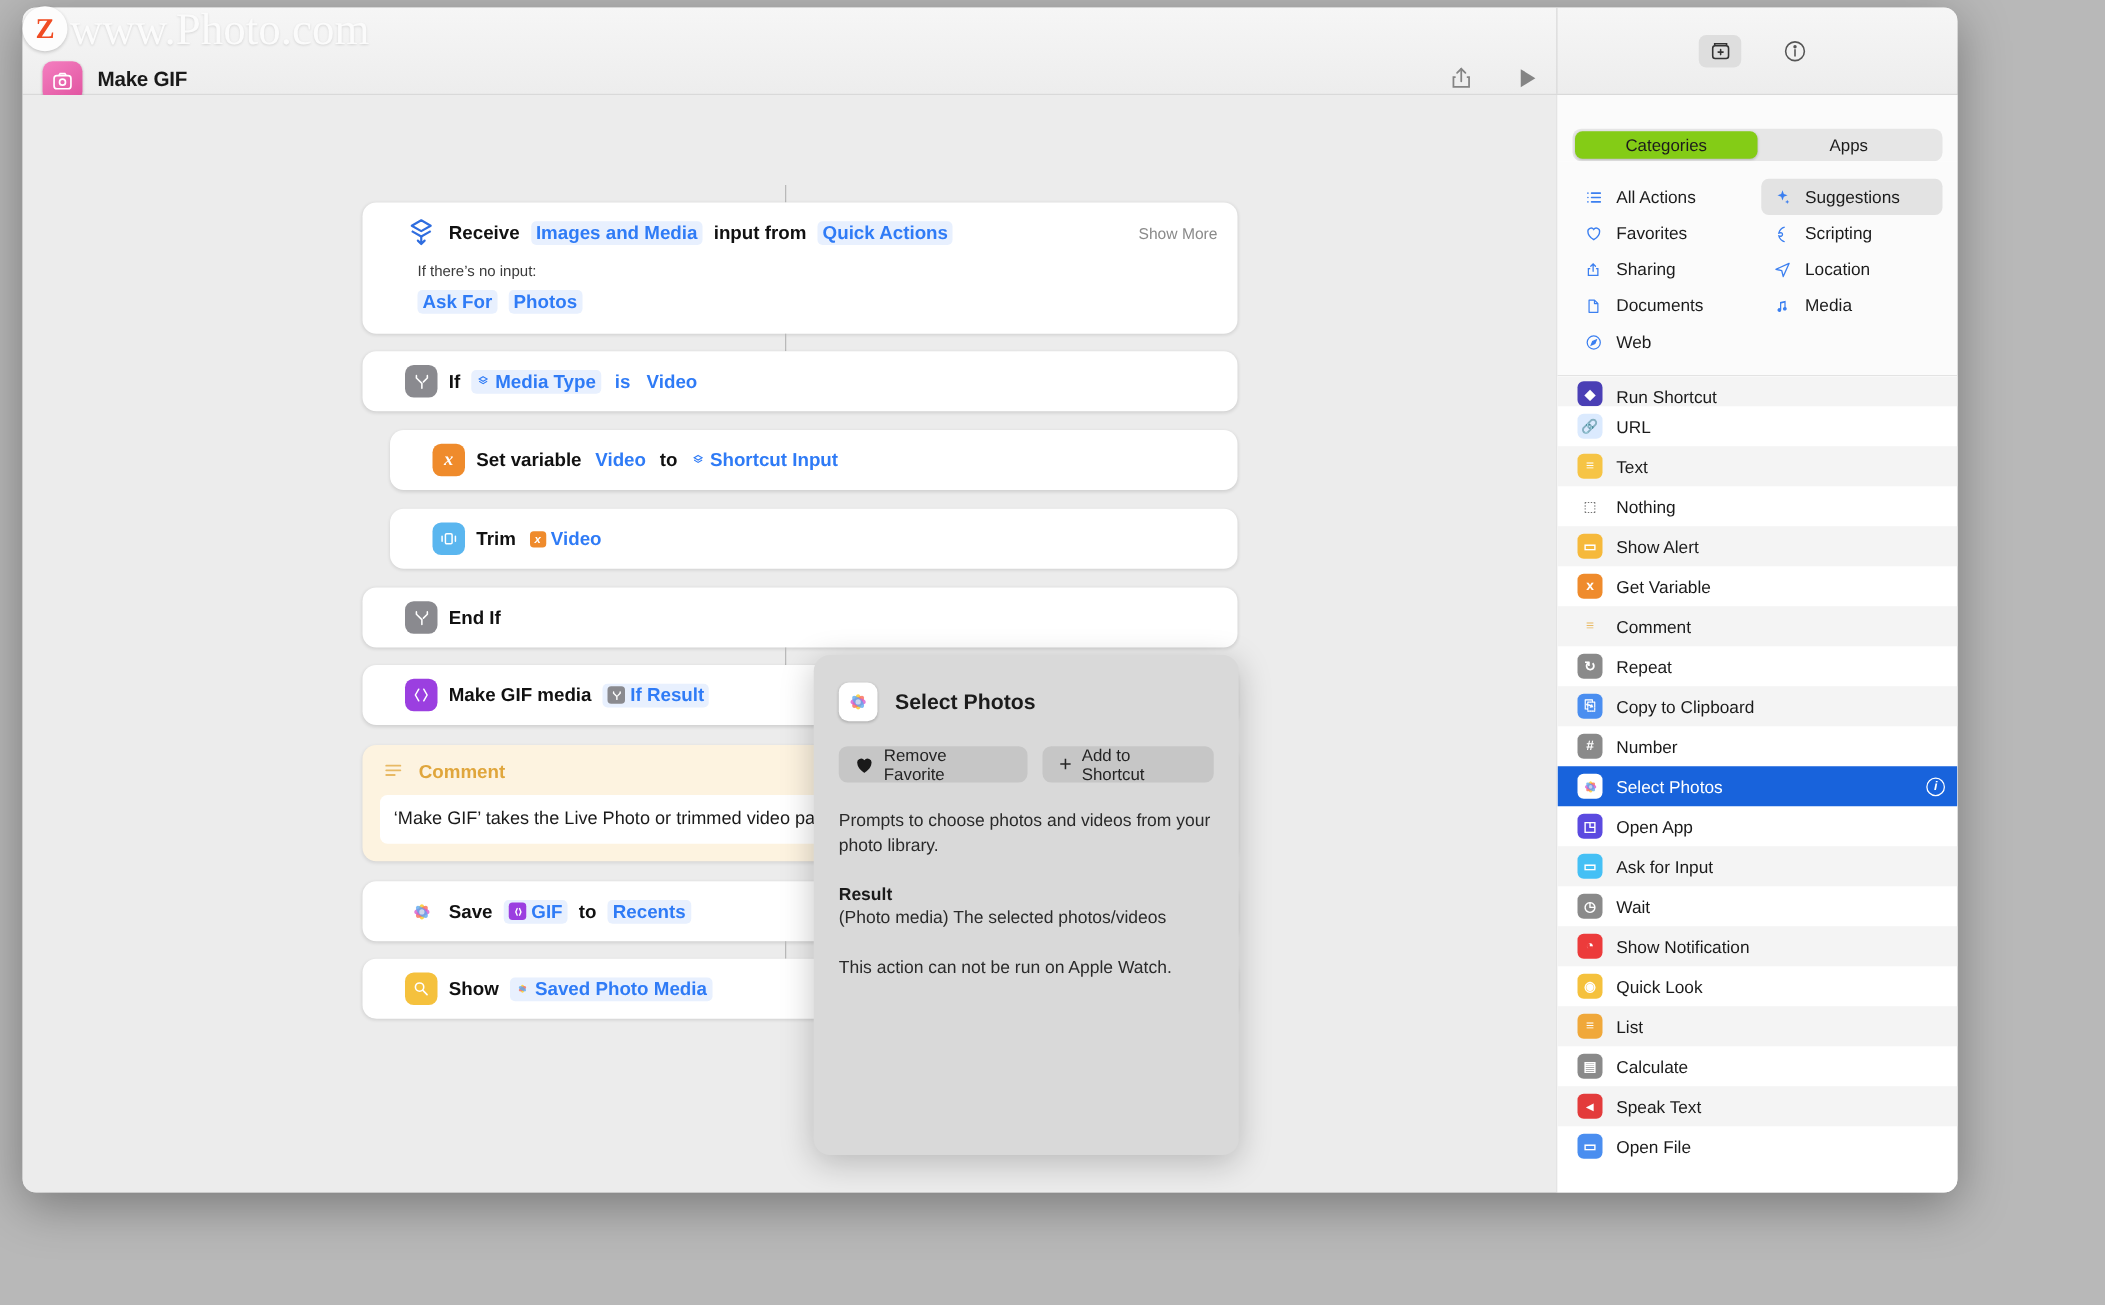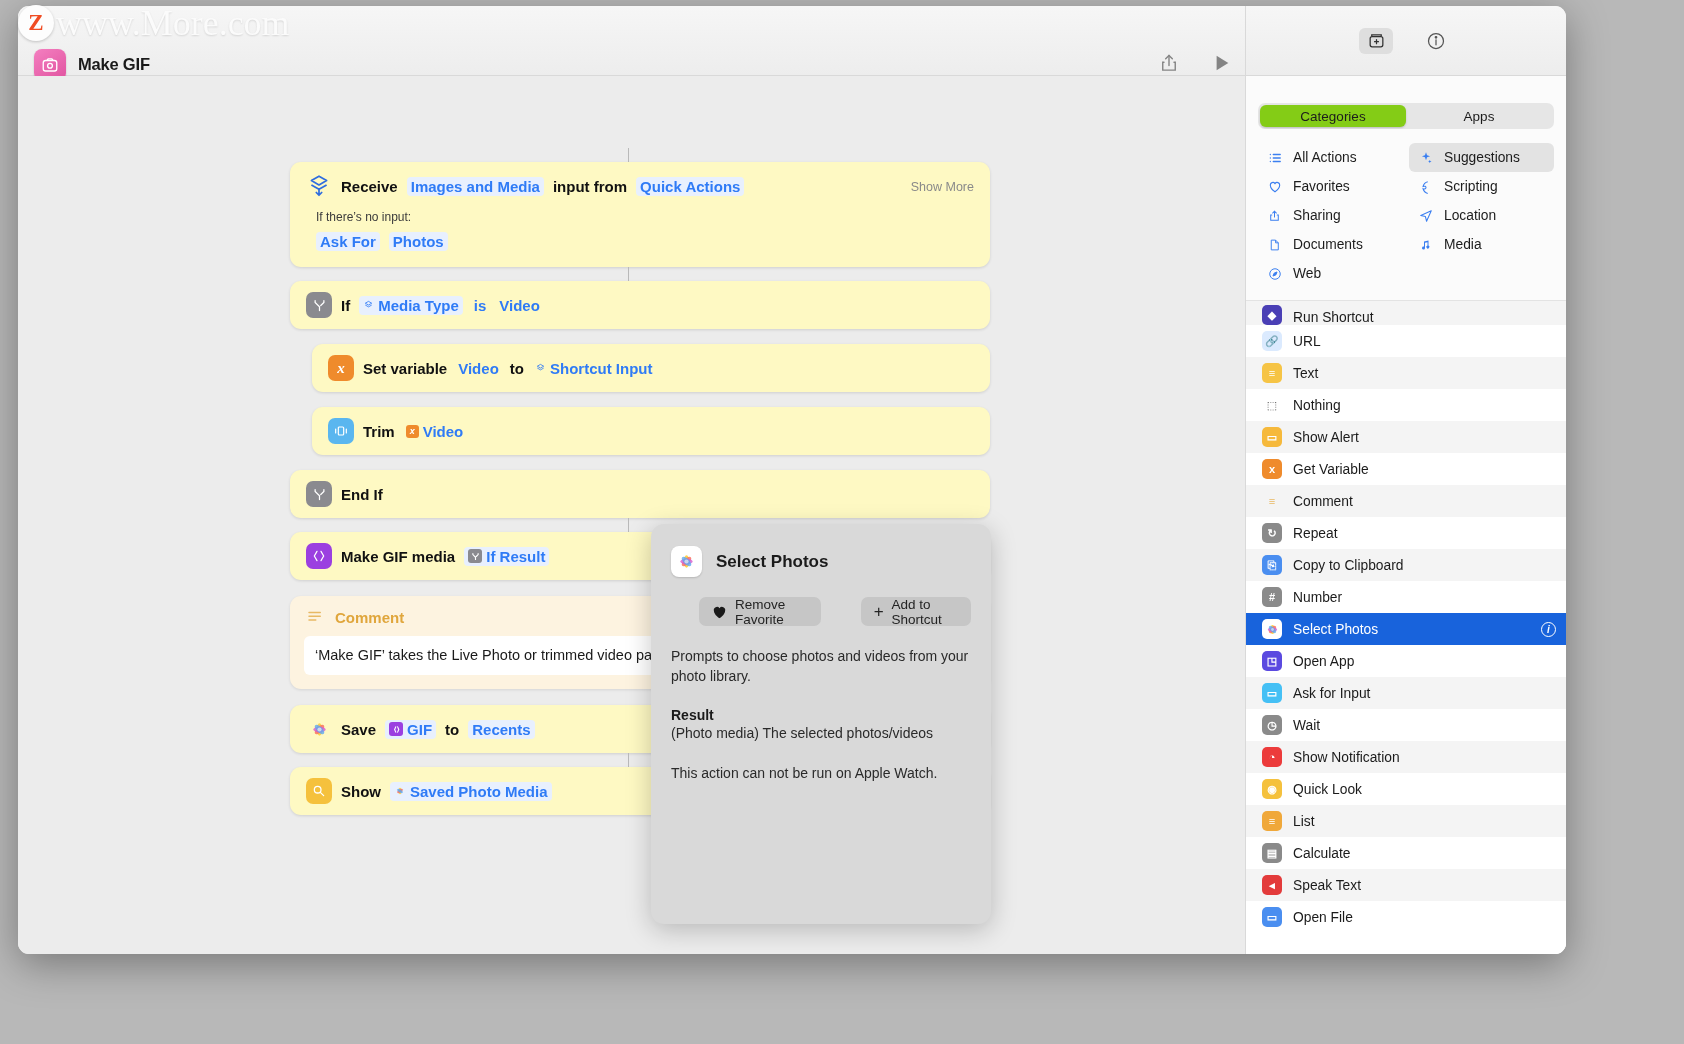--- a/index.html
+++ b/index.html
@@ -81,24 +81,24 @@
   .wf { position: absolute; left: 272px; top: 72px; width: 700px; }
 
   .connector {
     width: 1px; height: 14px; background: #b9b9b9;
     margin: 0 auto;
   }
   .conn-wrap { position: relative; height: 14px; }
   .conn-wrap .connector { position: absolute; left: 338px; top: 0; }
 
   .card {
-    background: #fef9c3;
+    background: #ffffff;
     border-radius: 11px;
     box-shadow: 0 1px 3px rgba(0,0,0,.12);
-    padding: 0 16px;
+    padding: 0 34px;
     position: relative;
   }
   .card.indent { margin-left: 22px; width: 678px; }
   .row {
     display: flex; align-items: center;
     min-height: 48px;
     gap: 9px;
     font-size: 15px;
   }
   .ic {
@@ -158,21 +158,21 @@
     width: 31px; height: 31px; border-radius: 8px;
     background: #fff; display: flex; align-items: center; justify-content: center;
     box-shadow: 0 1px 2px rgba(0,0,0,.16);
   }
   .pop-title { font-size: 17px; font-weight: bold; color: #1b1b1b; }
   .pop-btns { display: flex; gap: 12px; margin-top: 20px; }
   .pop-btn {
     background: #c6c6c6; border-radius: 7px;
     height: 29px; padding: 0 13px;
     display: flex; align-items: center; gap: 8px;
-    font-size: 13.5px; color: #242424; margin-left: 28px;
+    font-size: 13.5px; color: #242424;
   }
   .pop-p {
     margin-top: 20px; font-size: 14px; color: #2a2a2a;
     line-height: 1.45;
   }
   .pop-sec { margin-top: 20px; font-size: 14px; color: #1a1a1a; font-weight: bold; }
   .pop-sub { font-size: 14px; color: #2a2a2a; line-height: 1.45; }
 
   
   .sidebar {
@@ -264,21 +264,21 @@
     font-size: 36px; color: #fbfbfb; margin-left: 2px;
     font-family: "Liberation Serif", serif;
     text-shadow: 0 1px 2px rgba(0,0,0,.13);
   }
 </style>
 </head>
 <body>
 
 <div class="wm">
   <div class="wm-z">Z</div>
-  <div class="wm-t">www.More.com</div>
+  <div class="wm-t">www.Photo.com</div>
 </div>
 
 <div id="app">
 
   <div class="titlebar">
     <div class="tb-left">
       <div class="app-badge">
         <svg width="18" height="18" viewBox="0 0 24 24" fill="none" stroke="#fff" stroke-width="1.8">
           <rect x="3" y="6" width="18" height="14" rx="3"></rect>
             <circle cx="12" cy="13" r="3.2"></circle>

